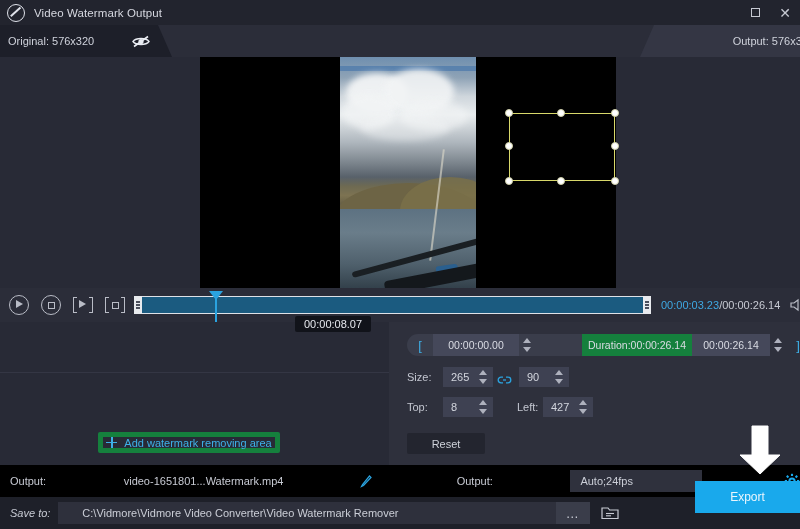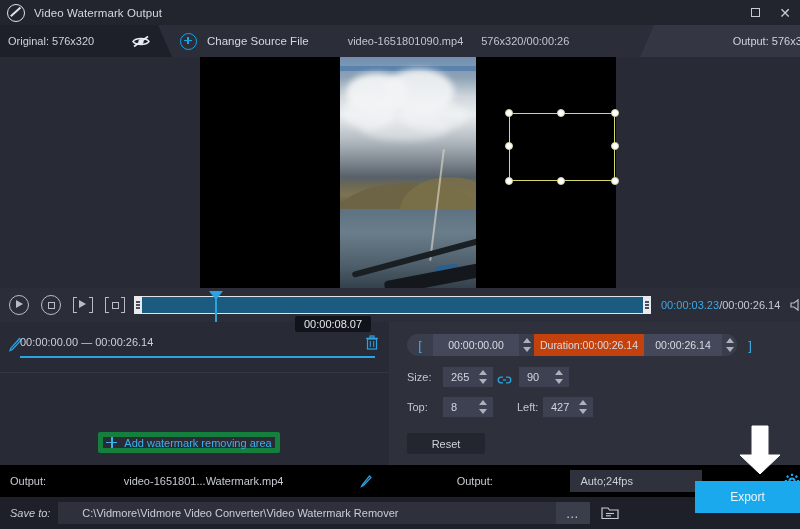--- a/index.html
+++ b/index.html
@@ -253,21 +253,21 @@
     position: absolute; left: 18px; top: 12px; width: 330px; height: 22px;
     background: #3a3d4b; border-radius: 11px;
     display: flex; align-items: center;
   }
   .brkt { width: 26px; text-align: center; color: #3eb0e8; font-size: 13px; flex: none; }
   .tfield {
     height: 22px; display: flex; align-items: center; background: #45485a;
     font-size: 10.5px; color: #dadce4; padding: 0 5px; flex: none;
   }
   .tfield.start { width: 86px; justify-content: center; }
-  .tfield.dur { width: 110px; justify-content: center; background: #c2410c; }
+  .tfield.dur { width: 110px; justify-content: center; background: #15803d; margin-left: 48px; }
   .tfield.end { width: 78px; justify-content: center; }
   .spin { width: 13px; height: 18px; position: relative; flex: none; margin-left: 2px;}
   .spin .up, .spin .dn { position: absolute; left: 2px; width: 0; height: 0;
     border-left: 4.5px solid transparent; border-right: 4.5px solid transparent; }
   .spin .up { top: 2px; border-bottom: 5px solid #aeb1bd; }
   .spin .dn { bottom: 2px; border-top: 5px solid #aeb1bd; }
 
   .fld-label { position: absolute; font-size: 11px; color: #c4c7d1; }
   .numbox {
     position: absolute; height: 20px; background: #3e4152;
@@ -342,26 +342,20 @@
       <span class="tab-orig-label">Original: 576x320</span>
       <span class="eye-off">
         <svg width="20" height="18" viewBox="0 0 20 18">
           <path d="M2 9.5 C5 5.5, 15 5.5, 18 9.5 C15 13.5, 5 13.5, 2 9.5 Z" fill="none" stroke="#e9ecf2" stroke-width="1.4"></path>
           <circle cx="10" cy="9.5" r="2.6" fill="#e9ecf2"></circle>
           <line x1="3" y1="14.5" x2="17" y2="4.5" stroke="#e9ecf2" stroke-width="1.6"></line>
         </svg>
       </span>
     </div>
 
-    <div class="src-row">
-      <span class="plus-circle"></span>
-      <span class="src-label">Change Source File</span>
-      <span class="src-file">video-1651801090.mp4</span>
-      <span class="src-dim">576x320/00:00:26</span>
-    </div>
 
     <div class="tab-out">
       <span class="tab-out-label">Output: 576x320</span>
     </div>
   </div>
 
   <div class="stage">
     <div class="video-frame">
       <div class="vid-inner">
         <div class="sky-break"></div>
@@ -435,38 +429,20 @@
         <path d="M2 6 H5 L9 3 V13 L5 10 H2 Z" fill="none" stroke="#b9bcc6" stroke-width="1.2"></path>
         <path d="M11.5 5.5 A4 4 0 0 1 11.5 10.5" fill="none" stroke="#b9bcc6" stroke-width="1.1"></path>
         <path d="M13.8 3.6 A7 7 0 0 1 13.8 12.4" fill="none" stroke="#b9bcc6" stroke-width="1.1"></path>
       </svg>
     </span>
   </div>
 
   <div class="tooltip">00:00:08.07</div>
 
   <div class="leftpanel">
-    <div class="clip-row">
-      <span class="pen-icon">
-        <svg width="16" height="18" viewBox="0 0 16 18">
-          <path d="M12.5 2.5 L14 4 L5.5 13.5 L3 14.5 L4 12 Z" fill="none" stroke="#2aa3e0" stroke-width="1.3"></path>
-        </svg>
-      </span>
-      <span class="clip-time">00:00:00.00 — 00:00:26.14</span>
-      <span class="trash">
-        <svg width="16" height="18" viewBox="0 0 16 18">
-          <rect x="3.5" y="5" width="9" height="10" fill="none" stroke="#2aa3e0" stroke-width="1.2"></rect>
-          <line x1="2" y1="4.4" x2="14" y2="4.4" stroke="#2aa3e0" stroke-width="1.3"></line>
-          <rect x="6" y="2" width="4" height="2" fill="none" stroke="#2aa3e0" stroke-width="1.2"></rect>
-          <line x1="6.3" y1="7" x2="6.3" y2="13" stroke="#2aa3e0" stroke-width="1"></line>
-          <line x1="9.7" y1="7" x2="9.7" y2="13" stroke="#2aa3e0" stroke-width="1"></line>
-        </svg>
-      </span>
-      <div class="clip-bar"></div>
-    </div>
     <div class="divider"></div>
   </div>
 
   <div class="add-btn">
     <span class="add-plus"></span>
     <span>Add watermark removing area</span>
   </div>
 
   <div class="rightpanel">
     <div class="trim-pill">

